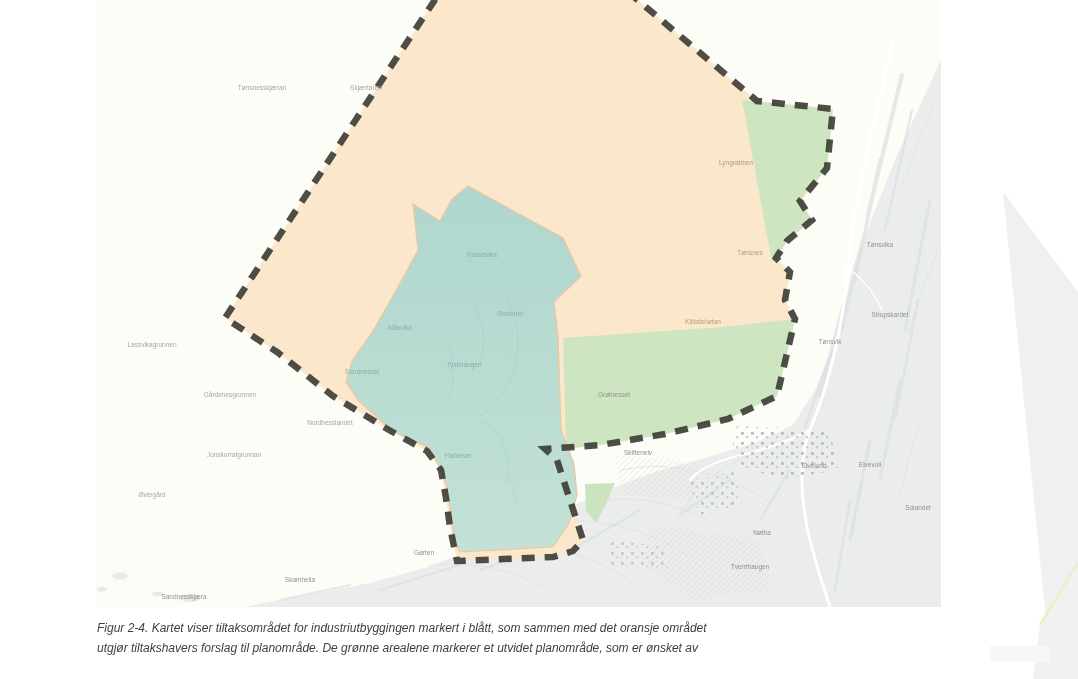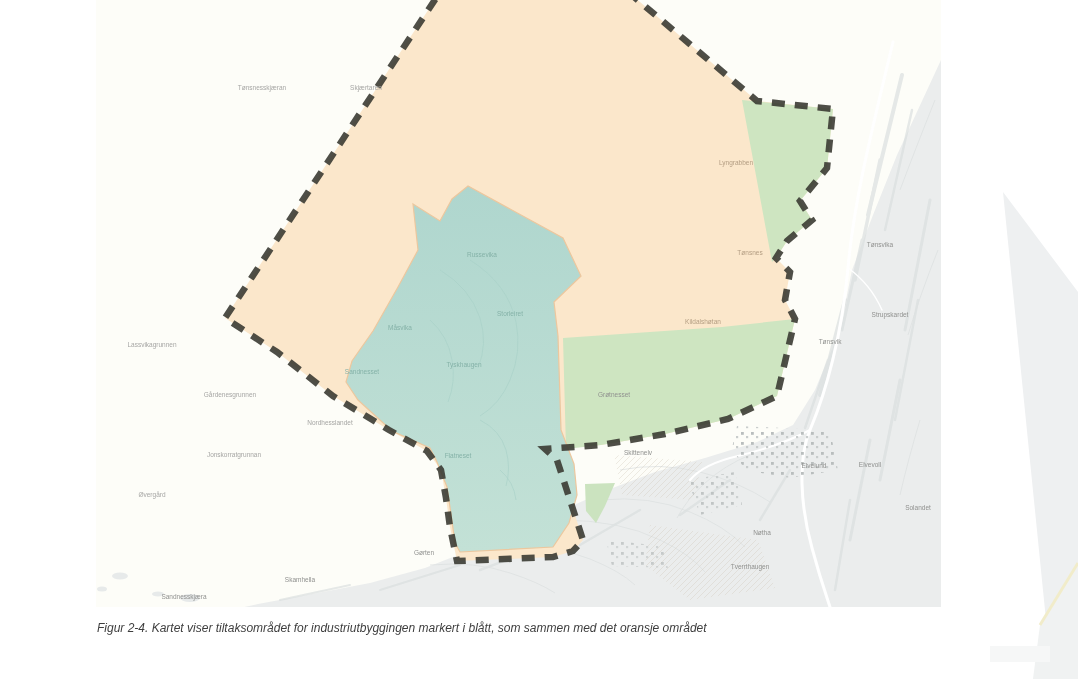--- a/index.html
+++ b/index.html
@@ -169,13 +169,14 @@
 
 <svg class="watermark" viewBox="0 0 137 679" xmlns="http://www.w3.org/2000/svg">
   <polygon points="62,192 137,292 137,620 105,620" fill="#eef0f1"></polygon>
   <polygon points="99,625 137,563 137,679 92,679" fill="#f0f2f2"></polygon>
   <path d="M137 563 L99 625" stroke="#f1ecca" stroke-width="3" fill="none"></path>
   <rect x="49" y="646" width="60" height="16" fill="#f6f7f7"></rect>
 </svg>
 
 <div class="caption">
   <div>Figur 2-4. Kartet viser tiltaksområdet for industriutbyggingen markert i blått, som sammen med det oransje området</div>
+  <div>utgjør tiltakshavers forslag til planområde. De grønne arealene markerer et utvidet planområde, som er ønsket av</div>
 </div>
 
 </body></html>

